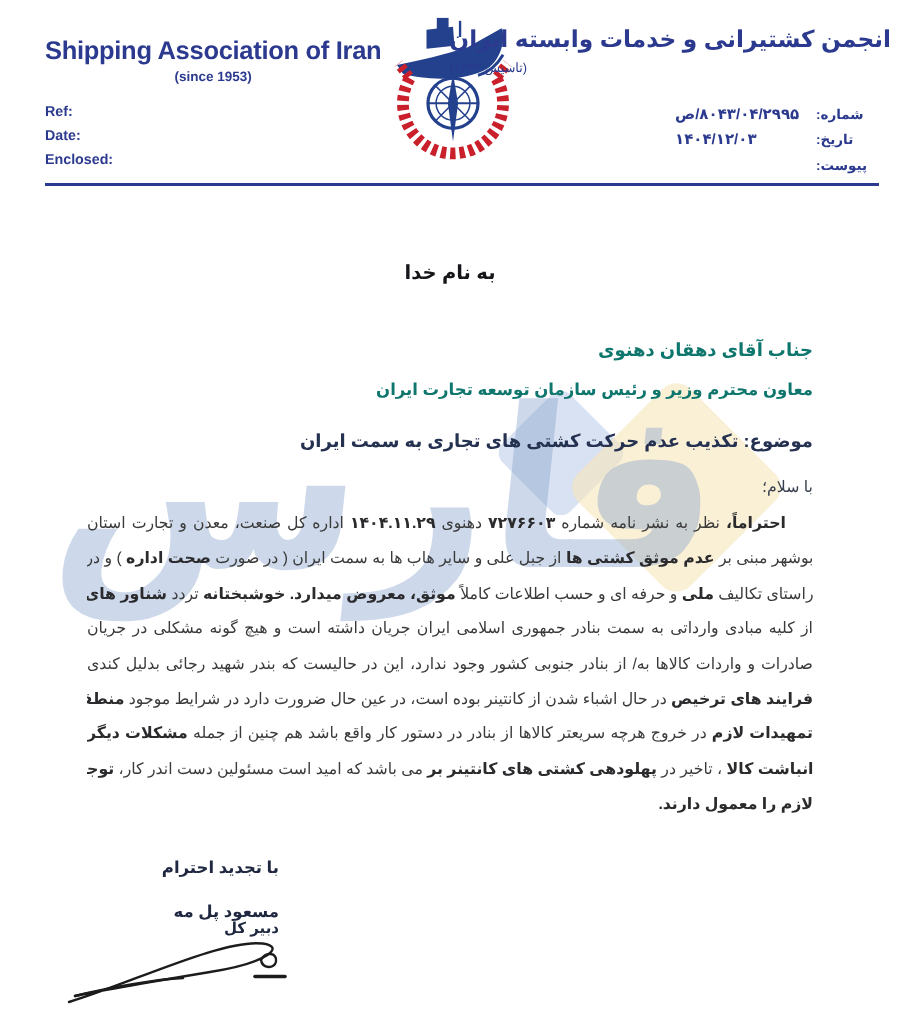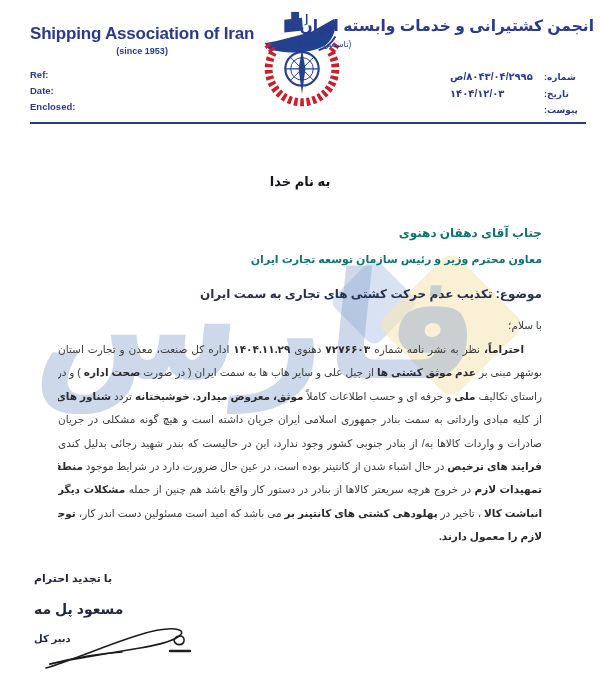--- a/index.html
+++ b/index.html
@@ -62,24 +62,24 @@
   .body-text{left:58px;right:58px;top:338px;color:#3a3a3a;font-size:10.5px;}
   .body-line{
     height:23.4px;line-height:23.4px;text-align:justify;text-align-last:justify;
     text-justify:inter-word;white-space:nowrap;overflow:hidden;
   }
   .body-line:first-child{padding-right:18px;}
   .body-line:last-child{text-align-last:right;}
   .body-line .b{font-weight:bold;color:#2b2b2e;}
 
   
-  .sign-block{left:34px;top:572px;width:152px;text-align:left;
+  .sign-block{left:34px;top:572px;width:152px;text-align:right;
               color:#1f2840;direction:rtl;}
   .sign-block .s1{font-size:11px;font-weight:bold;margin-bottom:16px;}
-  .sign-block .s2{font-size:14px;font-weight:bold;margin-bottom:16px;}
+  .sign-block .s2{font-size:11px;font-weight:bold;margin-bottom:0;}
   .sign-block .s3{font-size:10px;font-weight:bold;}
   .sign-svg{left:28px;top:616px;width:176px;height:64px;}
 </style>
 </head>
 <body>
 
 <div class="page">
 
   <div class="watermark">
     <div class="wm-diamond-blue"></div>

